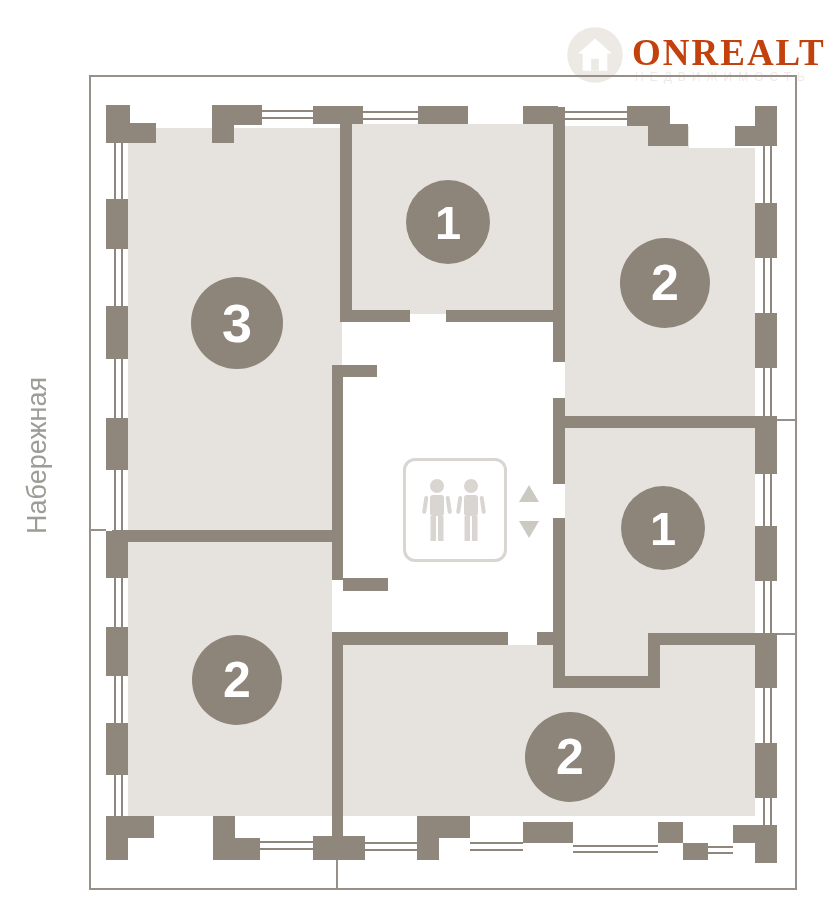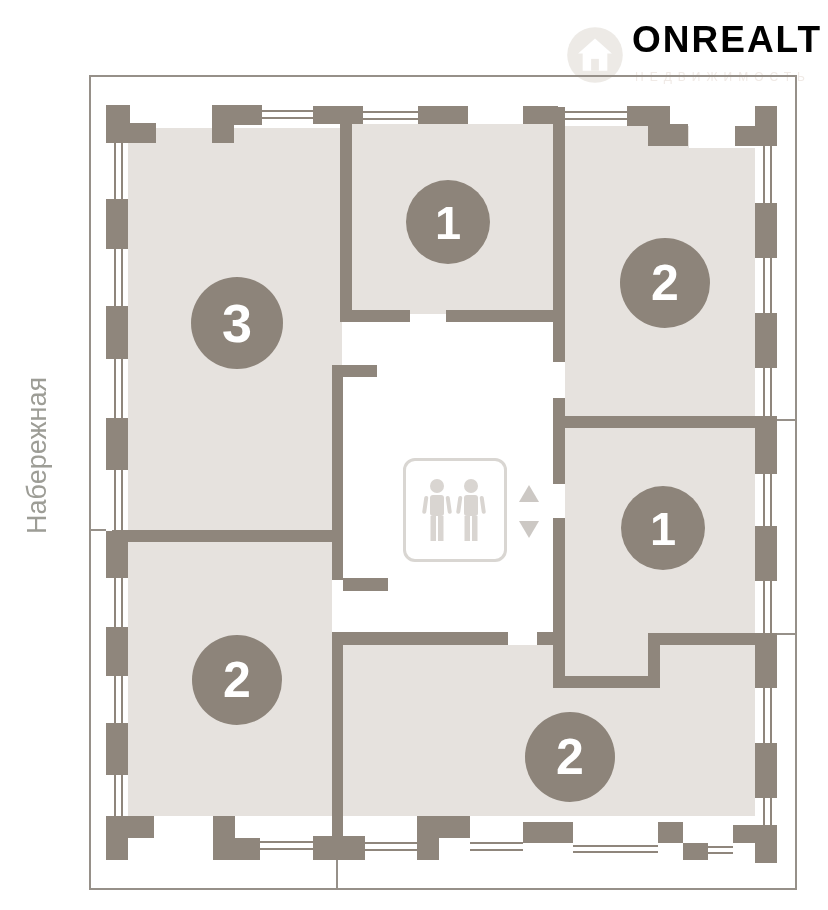--- a/index.html
+++ b/index.html
@@ -6,21 +6,21 @@
   #canvas{
     position:relative;width:828px;height:910px;background:#ffffff;overflow:hidden;
     font-family:"Liberation Sans", sans-serif;
   }
   .lbl{position:absolute;color:#9d9d96;font-size:27px;white-space:nowrap;}
   #top-label{left:89px;top:2px;width:708px;text-align:center;}
   #left-label{left:-63px;top:440px;width:200px;text-align:center;transform:rotate(-90deg);transform-origin:center center;}
   
   .wm{position:absolute;color:#edeae6;}
   #wm-circle{left:566px;top:26px;width:58px;height:58px;}
-  #wm-brand{left:632px;top:19px;font-size:37px;font-weight:bold;letter-spacing:2px;color:#000000;}
+  #wm-brand{left:632px;top:31px;font-size:37px;font-weight:bold;letter-spacing:2px;color:#c2410c;font-family:Liberation Serif, serif;}
   #wm-tagline{left:635px;top:70px;font-size:12px;letter-spacing:6px;color:#f0eae6;}
   
   #frame{position:absolute;left:89px;top:75px;width:708px;height:815px;border:2px solid #969089;box-sizing:border-box;z-index:1;}
   .room{position:absolute;background:#e6e2de;z-index:2;}
   .thin{position:absolute;background:#969089;z-index:3;}
   .wall{position:absolute;background:#8f867c;z-index:4;}
   .win-h{position:absolute;border-top:2px solid #8f867c;border-bottom:2px solid #8f867c;box-sizing:border-box;background:#fff;z-index:4;}
   .win-v{position:absolute;border-left:2px solid #8f867c;border-right:2px solid #8f867c;box-sizing:border-box;background:#fff;z-index:4;}
   .badge{position:absolute;background:#8d847a;border-radius:50%;color:#ffffff;font-weight:bold;
          display:flex;align-items:center;justify-content:center;z-index:5;}

